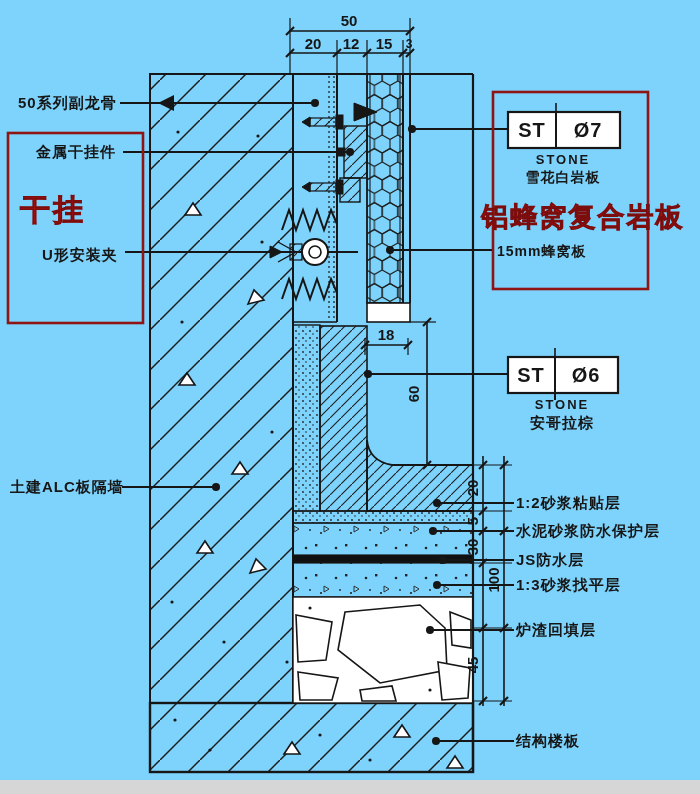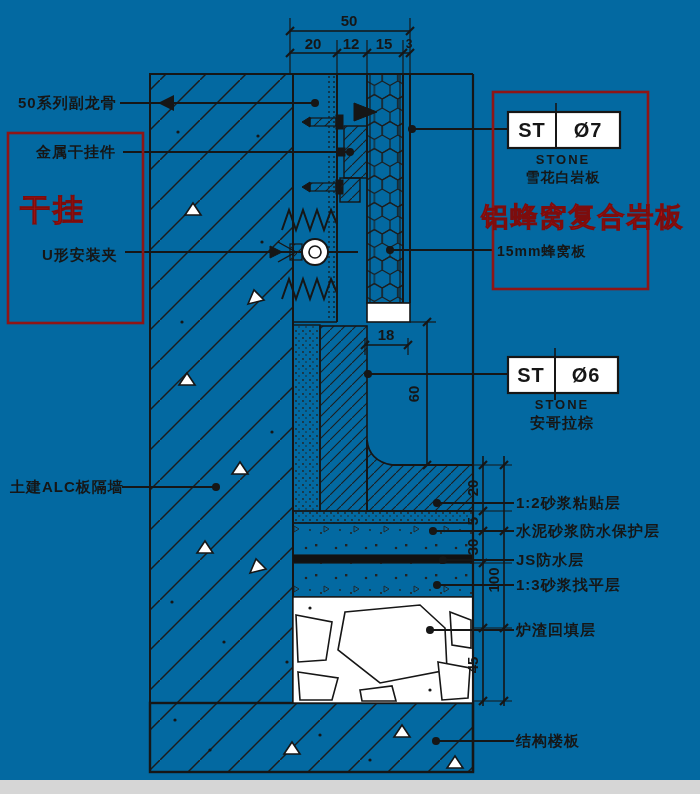--- a/index.html
+++ b/index.html
@@ -1,16 +1,16 @@
 <!DOCTYPE html>
 <html><head>
 <meta charset="utf-8">
 <style>
   html,body{margin:0;padding:0;background:#ffffff;}
-  .stage{position:relative;width:700px;height:794px;background:#0369a1;overflow:hidden;
+  .stage{position:relative;width:700px;height:794px;background:#7dd3fc;overflow:hidden;
          font-family:"Liberation Sans","DejaVu Sans",sans-serif;}
   svg text{font-family:"Liberation Sans","DejaVu Sans",sans-serif;fill:#161616;}
   .cn{font-size:15px;font-weight:700;letter-spacing:1px;}
   .cn-sm{font-size:14px;font-weight:700;letter-spacing:1px;}
   .dim{font-size:15px;font-weight:700;}
   .dim-sm{font-size:12px;font-weight:700;}
   .tagcode{font-size:20px;font-weight:700;letter-spacing:1px;}
   .stone{font-size:13px;font-weight:700;letter-spacing:2px;}
   .red-big{font-size:30px;font-weight:700;fill:#c21313;stroke:#7c0d0d;stroke-width:0.8;letter-spacing:3px;}
   .red-banner{font-size:27px;font-weight:700;fill:#c21313;stroke:#7c0d0d;stroke-width:0.8;letter-spacing:2px;}

